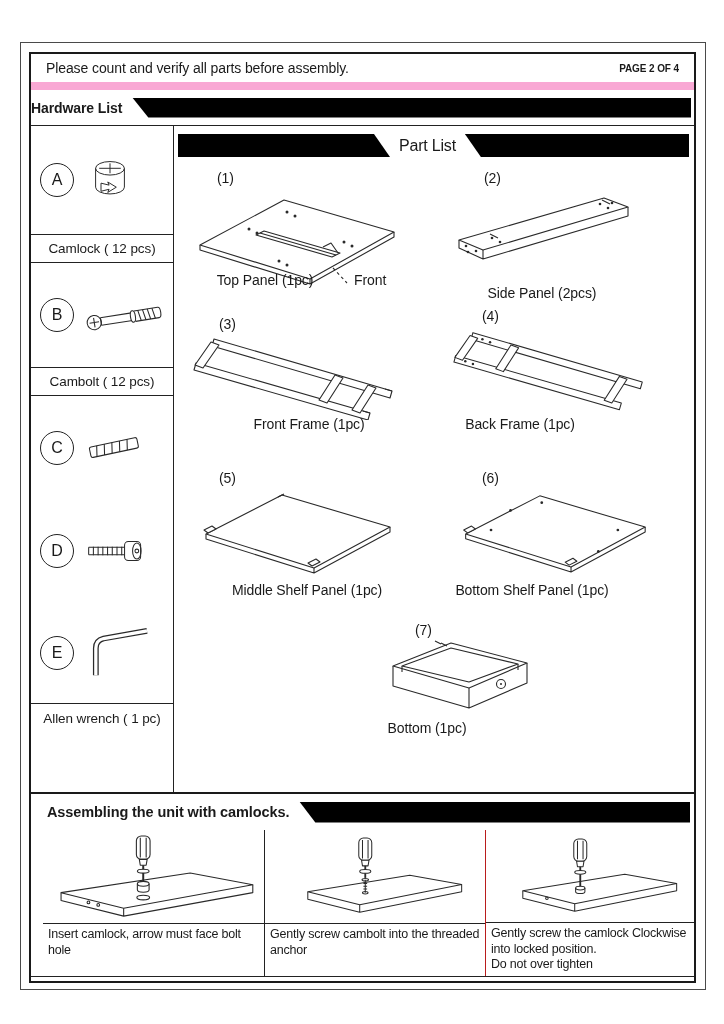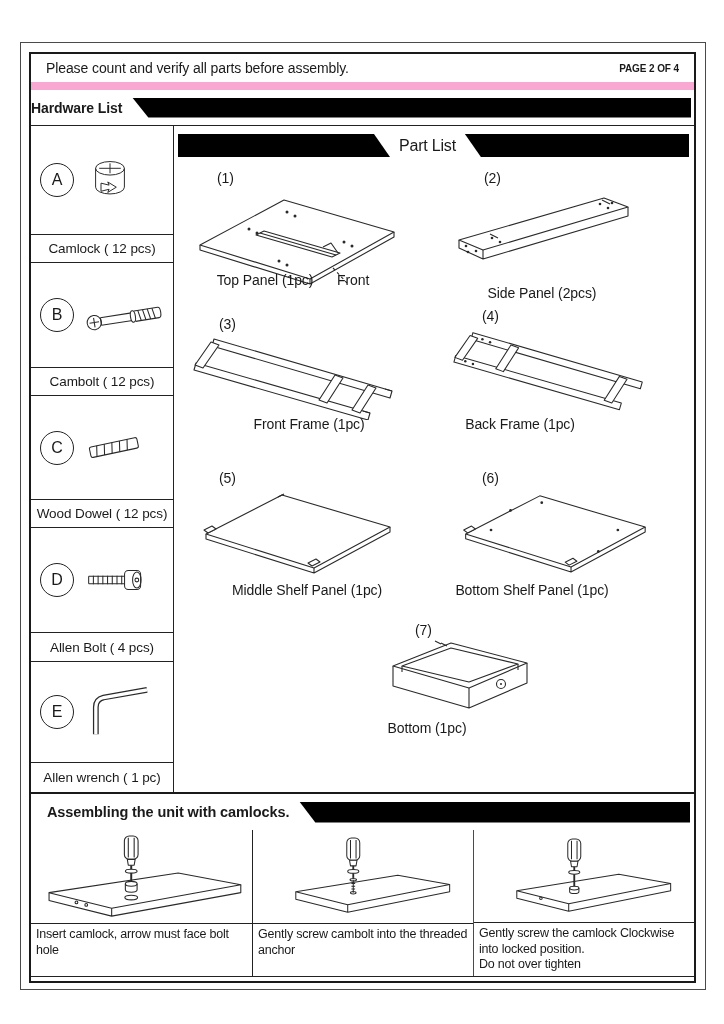--- a/index.html
+++ b/index.html
@@ -44,21 +44,21 @@
 
   
   .asm-row{height:38px;box-sizing:border-box;border-top:2px solid #1a1a1a;
            display:flex;align-items:center;padding-left:16px;}
   .asm-row .banner-title{font-size:14.5px;}
   .asm-row .banner-bar{height:21px;margin-right:4px;}
 
   
   .steps{display:flex;height:147px;box-sizing:border-box;border-bottom:1px solid #222;}
   .step-col{box-sizing:border-box;display:flex;flex-direction:column;}
-  .step-col.c1{width:222px;border-right:1px solid #222;}
+  .step-col.c1{width:222px;border-right:1px solid #222;margin-left:12px;}
   .step-col.c2{width:221px;border-right:1px solid #b91c1c;}
   .step-col.c3{flex:1;}
   .step-fig{height:94px;box-sizing:border-box;border-bottom:1px solid #222;
             display:flex;align-items:center;justify-content:center;overflow:hidden;}
   .step-text{flex:1;padding:3px 5px;font-size:12.5px;line-height:1.25;letter-spacing:-0.2px;white-space:pre-line;}
 
   svg{display:block;}
   .ln{fill:none;stroke:#2a2a2a;stroke-width:1.1;stroke-linejoin:round;}
   .fw{fill:#fff;stroke:#2a2a2a;stroke-width:1.1;stroke-linejoin:round;}
   .dot{fill:#2a2a2a;stroke:none;}
@@ -112,33 +112,31 @@
 
         <div class="hw-cell" style="height:103px;">
           <div class="letter-circle">C</div>
           <svg width="62" height="28" viewBox="0 0 64 28">
             <g transform="rotate(-12 32 14)">
               <rect class="fw" x="7" y="8" width="50" height="11" rx="2"></rect>
               <path class="ln" d="M15,8 l-2,11 M23,8 l-2,11 M31,8 l-2,11 M39,8 l-2,11 M47,8 l-2,11"></path>
             </g>
           </svg>
         </div>
-        <div class="hw-label" style="height:29px;">Wood Dowel ( 12 pcs)</div>
 
         <div class="hw-cell" style="height:104px;">
           <div class="letter-circle">D</div>
           <svg width="68" height="30" viewBox="0 0 72 30">
             <path class="ln" d="M6,11 h38 M6,19 h38 M6,11 v8"></path>
             <path class="ln" d="M11,10.5 v9 M16,10.5 v9 M21,10.5 v9 M26,10.5 v9 M31,10.5 v9 M36,10.5 v9 M41,10.5 v9"></path>
             <rect class="fw" x="44" y="5" width="17" height="20" rx="4"></rect>
             <ellipse class="ln" cx="57" cy="15" rx="4.5" ry="8.5"></ellipse>
             <circle class="ln" cx="57" cy="15" r="2"></circle>
           </svg>
         </div>
-        <div class="hw-label" style="height:30px;">Allen Bolt ( 4 pcs)</div>
 
         <div class="hw-cell" style="height:100px;">
           <div class="letter-circle">E</div>
           <svg width="72" height="56" viewBox="0 0 74 58">
             <path d="M13,52 V24 Q13,16 21,14 L66,6" fill="none" stroke="#2a2a2a" stroke-width="6"></path>
             <path d="M13,52 V24 Q13,16 21,14 L66,6" fill="none" stroke="#ffffff" stroke-width="3.4"></path>
           </svg>
         </div>
         <div class="hw-label last" style="height:30px;">Allen wrench ( 1 pc)</div>
       </div>
@@ -161,21 +159,21 @@
             <circle class="dot" cx="103" cy="29" r="1.5"></circle>
           <circle class="dot" cx="57" cy="42" r="1.5"></circle>
             <circle class="dot" cx="65" cy="46" r="1.5"></circle>
           <circle class="dot" cx="152" cy="55" r="1.5"></circle>
             <circle class="dot" cx="160" cy="59" r="1.5"></circle>
           <circle class="dot" cx="87" cy="74" r="1.5"></circle>
             <circle class="dot" cx="95" cy="78" r="1.5"></circle>
           <line class="ln" x1="141" y1="81" x2="155" y2="96" stroke-dasharray="3,3"></line>
         </svg>
         <div class="part-label" style="left:10px;width:160px;top:146px;">Top Panel (1pc)</div>
-        <span class="front-note" style="left:162px;top:146px;">Front</span>
+        <span class="front-note" style="left:179px;top:146px;">Front</span>
 
         <span class="part-num" style="left:309px;top:44px;">(2)</span>
         <svg class="part-fig" style="left:279px;top:66px;" width="180" height="80" viewBox="0 0 180 80">
           <polygon class="fw" points="5,48 150,6 174,15 29,58"></polygon>
           <path class="ln" d="M5,48 L5,56 L29,67 L29,58 M29,67 L174,24 L174,15"></path>
           <circle class="dot" cx="12" cy="54" r="1.3"></circle>
             <circle class="dot" cx="14" cy="60" r="1.3"></circle>
             <circle class="dot" cx="22" cy="59" r="1.3"></circle>
           <circle class="dot" cx="146" cy="12" r="1.3"></circle>
             <circle class="dot" cx="154" cy="16" r="1.3"></circle>

